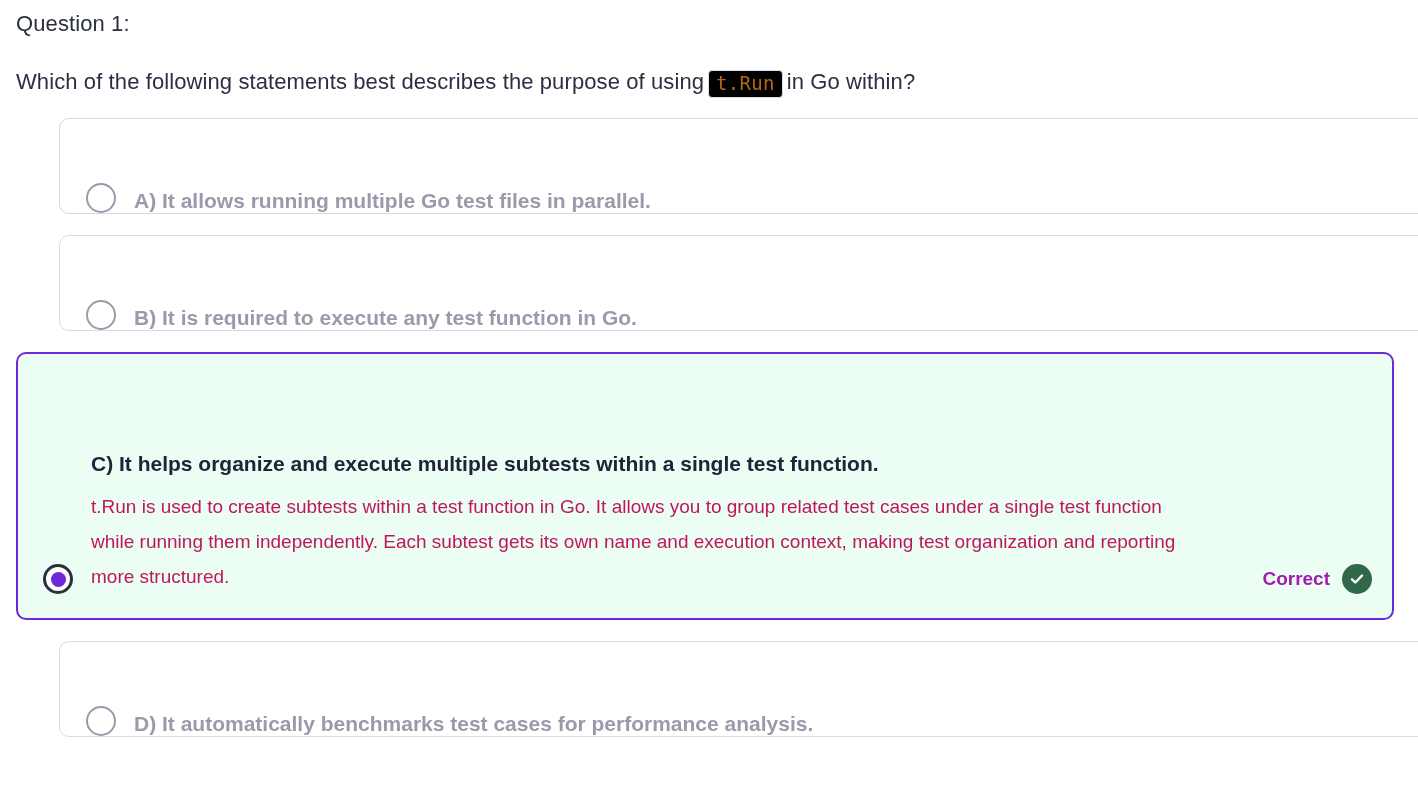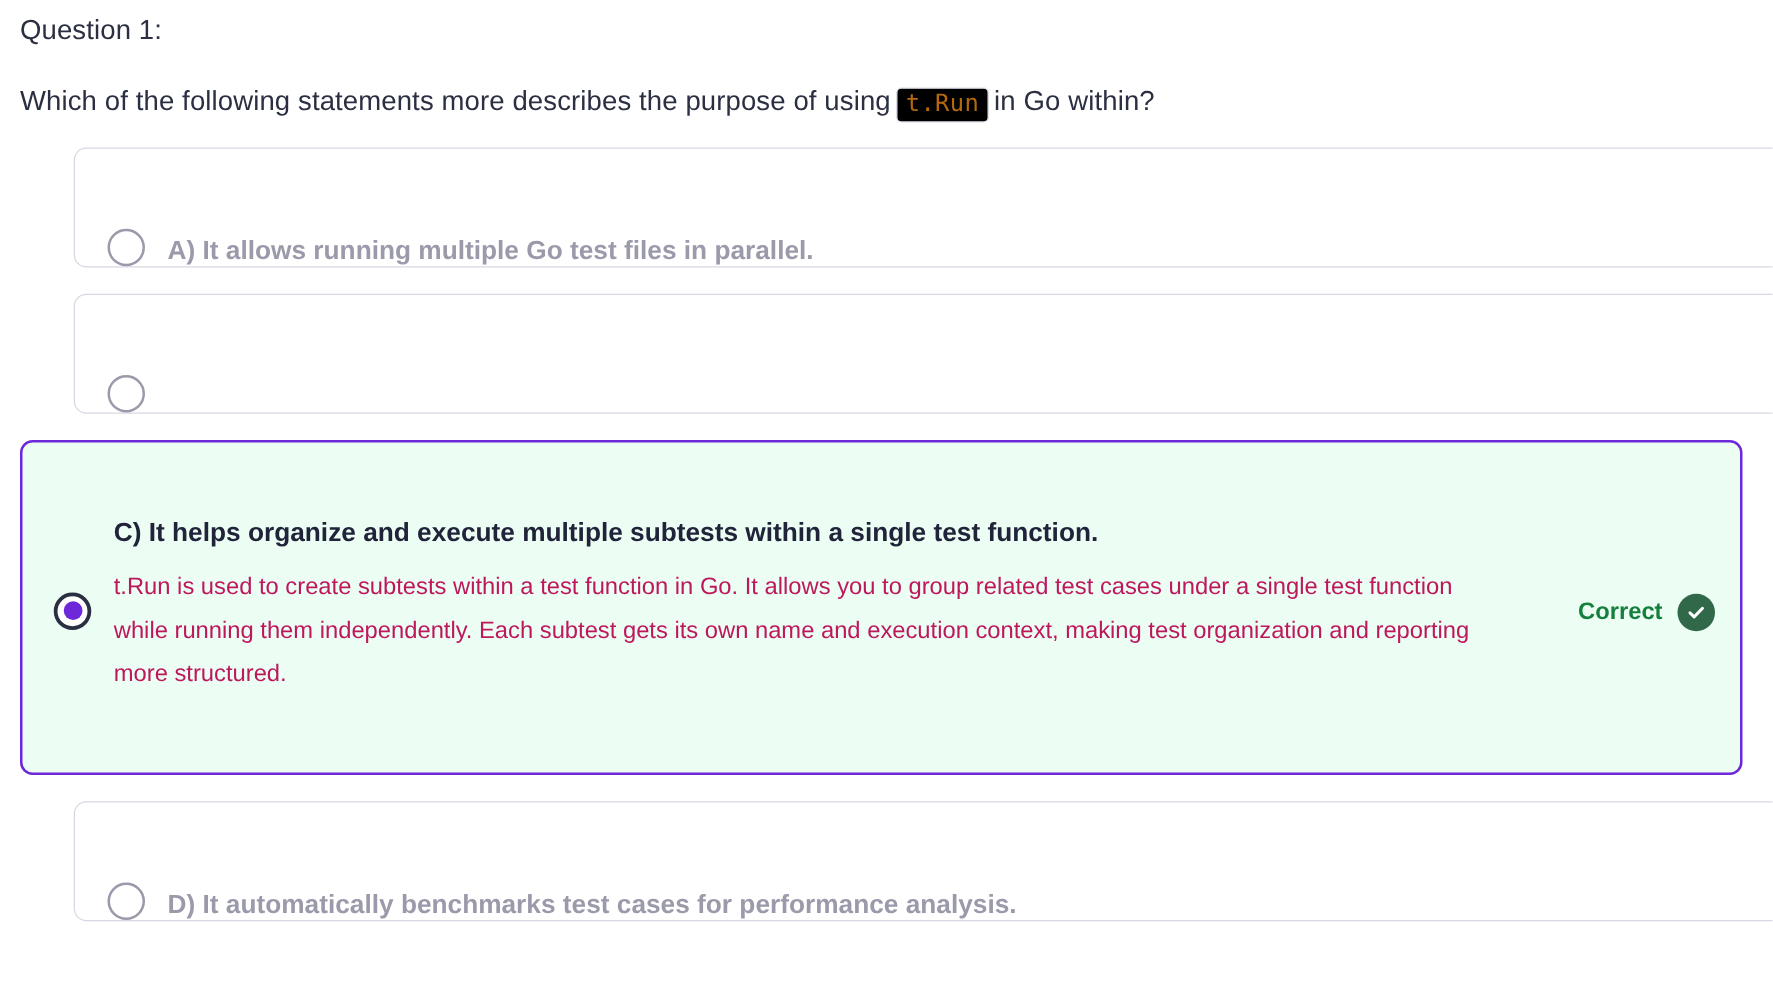--- a/index.html
+++ b/index.html
@@ -74,21 +74,21 @@
     min-height: 96px;
     padding-top: 0;
     padding-bottom: 0;
     margin-left: 43px;
   }
   .card.selected {
     background: #ecfdf3;
     border: 2px solid #6d28d9;
     padding: 24px 20px 24px 25px;
     min-height: 268px;
-    align-items: center;
+    align-items: flex-end;
   }
 
   
   .radio {
     flex: 0 0 auto;
     width: 30px;
     height: 30px;
     border-radius: 50%;
     border: 2.5px solid #9a9aab;
     box-sizing: border-box;
@@ -156,53 +156,56 @@
     flex: 0 0 auto;
     display: flex;
     align-items: center;
     gap: 12px;
     margin-left: 24px;
     margin-top: 8px;
   }
   .badge-text {
     font-size: 19px;
     font-weight: bold;
-    color: #15803d;
+    color: #a21caf;
     white-space: nowrap;
   }
   .check-circle {
     width: 30px;
     height: 30px;
     border-radius: 50%;
     background: #31684a;
     display: flex;
     align-items: center;
     justify-content: center;
   }
 </style>
 </head>
 <body>
 
 <div class="page">
 
   <div class="q-label">Question 1:</div>
 
-  <div class="q-text"><span>Which of the following statements more describes the purpose of using</span><span class="code-chip">t.Run</span><span>in Go within?</span></div>
+  <div class="q-text"><span>Which of the following statements best describes the purpose of using</span><span class="code-chip">t.Run</span><span>in Go within?</span></div>
 
   <div class="options">
 
     <div class="card plain">
       <span class="radio"></span>
       <div class="opt-body">
         <div class="opt-label-muted">A) It allows running multiple Go test files in parallel.</div>
       </div>
     </div>
 
     <div class="card plain">
       <span class="radio"></span>
+      <div class="opt-body">
+        <div class="opt-label-muted">B) It is required to execute any test function in Go.</div>
+      </div>
     </div>
 
     <div class="card selected">
       <span class="radio checked"></span>
       <div class="opt-body">
         <div class="opt-label-strong">C) It helps organize and execute multiple subtests within a single test function.</div>
         <div class="opt-expl">t.Run is used to create subtests within a test function in Go. It allows you to group related test cases under a single test function while running them independently. Each subtest gets its own name and execution context, making test organization and reporting more structured.</div>
       </div>
       <div class="badge">
         <span class="badge-text">Correct</span>

